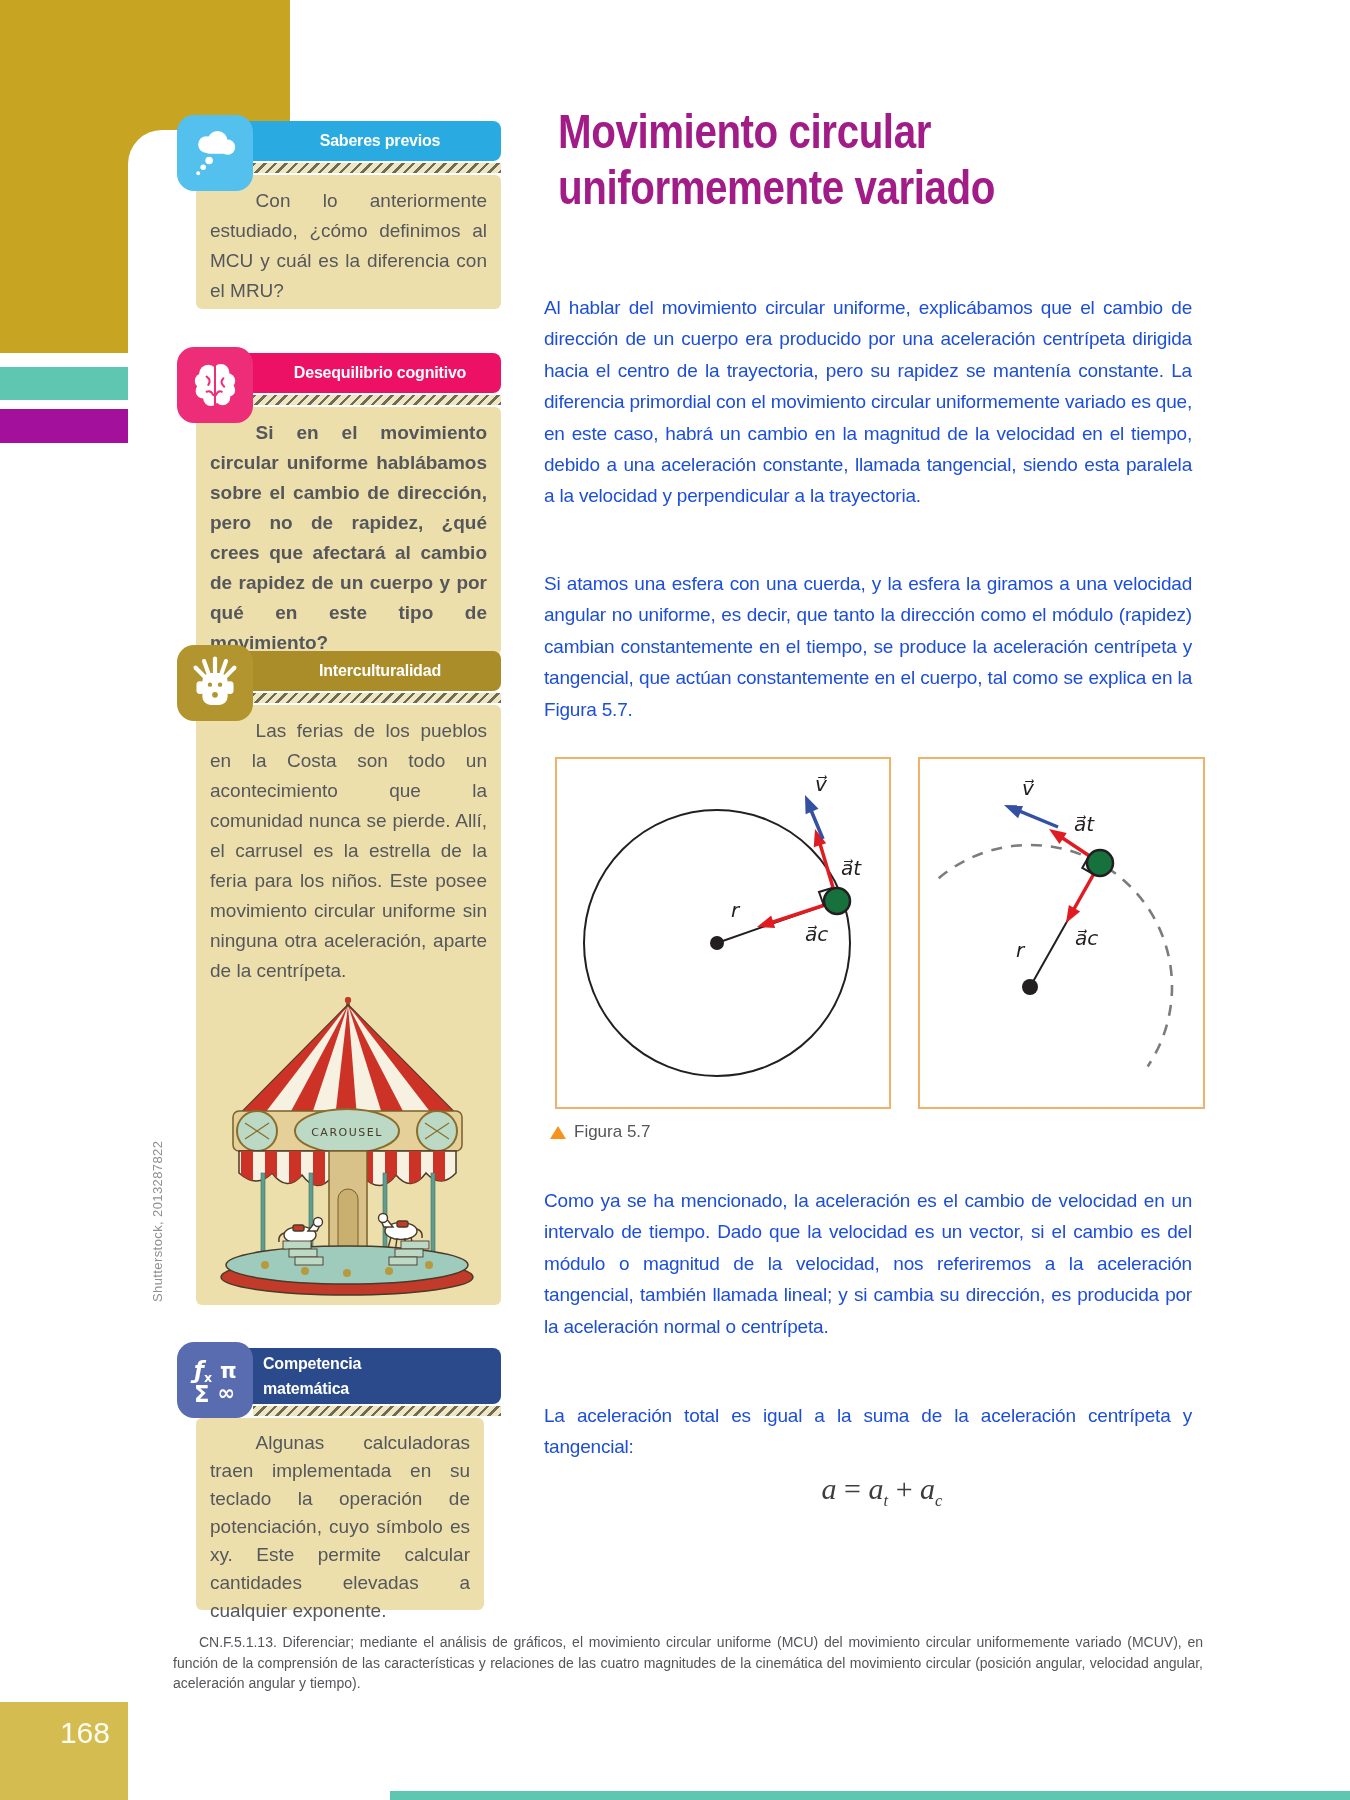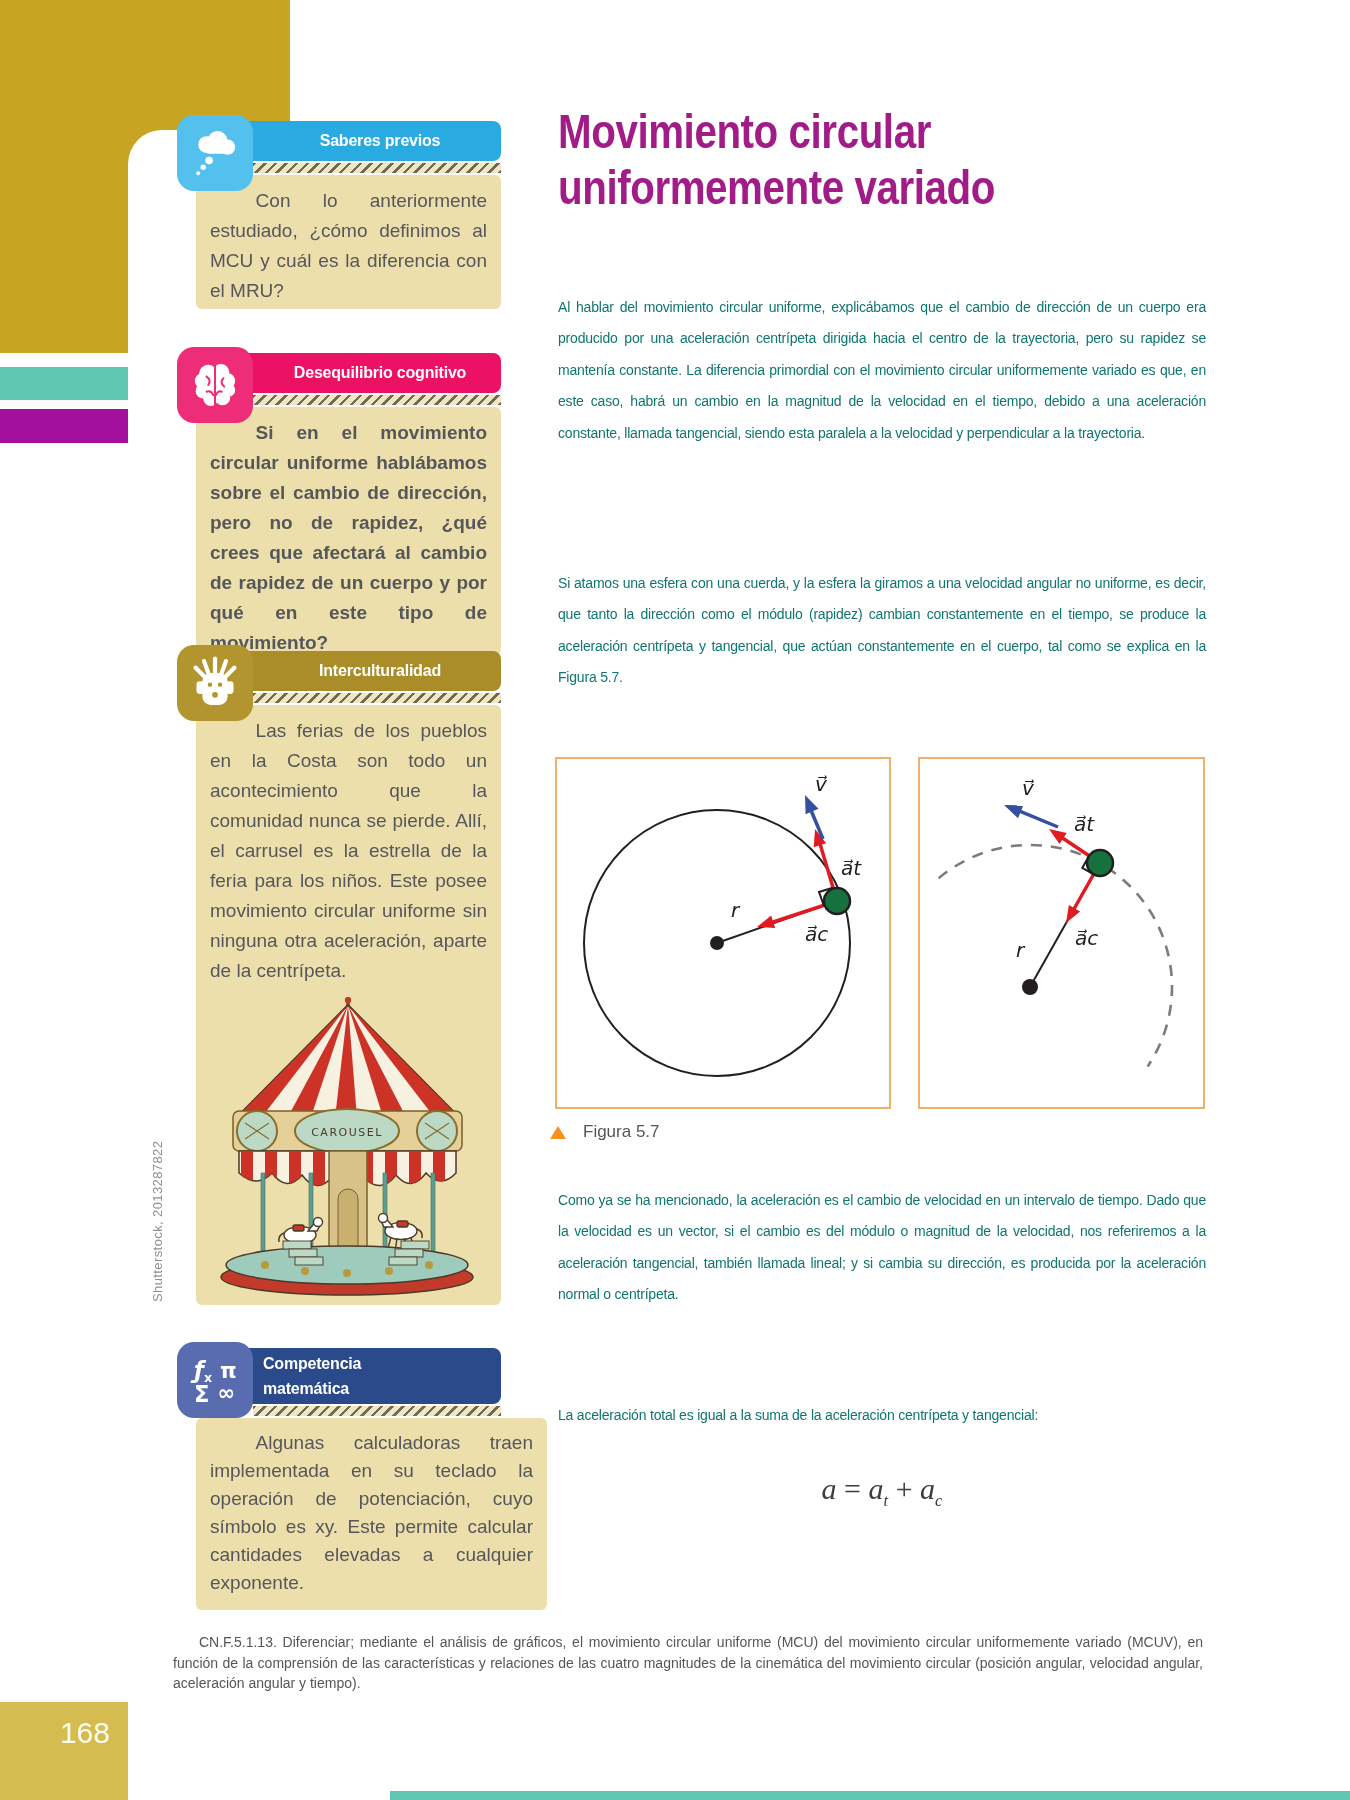--- a/index.html
+++ b/index.html
@@ -40,27 +40,27 @@
   .b-comp-icon{background:#5a6cb0;}
   .b-comp-band{background:#2b4a8b;height:56px;justify-content:flex-start;
                padding-left:48px;line-height:25px;}
   .credit{left:150px;top:1302px;width:300px;transform:rotate(-90deg);
           transform-origin:0 0;font-size:13px;color:#8f9092;letter-spacing:.4px;}
 
   
   .title{left:558px;top:104px;width:540px;color:#a21c88;font-size:48px;
          font-weight:bold;line-height:1.16;letter-spacing:-0.5px;
          transform:scaleX(.84);transform-origin:left top;}
-  .para{left:558px;width:648px;color:#0f766e;font-size:14px;line-height:31.4px;
+  .para{left:544px;width:648px;color:#1d4ed8;font-size:19px;line-height:31.4px;
         text-align:justify;letter-spacing:-0.2px;}
   .p1{top:292px;} .p2{top:568px;} .p3{top:1185px;} .p4{top:1400px;}
   .figbox{top:757px;height:352px;background:#fff;border:2px solid #f0b26b;
           box-sizing:border-box;}
   .fig1{left:555px;width:336px;} .fig2{left:918px;width:287px;}
-  .caption{left:550px;top:1122px;display:flex;align-items:center;gap:17px;
+  .caption{left:550px;top:1122px;display:flex;align-items:center;gap:8px;
            color:#55565a;font-size:17px;}
   .tri{width:0;height:0;border-left:8px solid transparent;
        border-right:8px solid transparent;border-bottom:13px solid #f6921e;}
   .equation{left:558px;top:1472px;width:648px;text-align:center;
             font-family:"Liberation Serif",serif;font-style:italic;
             font-size:30px;color:#3d3d40;}
   .equation sub{font-size:0.55em;font-style:italic;}
   .footer{left:173px;top:1632px;width:1030px;color:#55565a;font-size:14px;
           line-height:20.5px;text-indent:26px;text-align:justify;}
 
@@ -257,21 +257,21 @@
     <text x="25" y="40" font-size="15" fill="#ffffff">x</text>
     <text x="44" y="36" font-size="25" fill="#ffffff">π</text>
     <text x="13" y="64" font-size="27" fill="#ffffff">Σ</text>
     <text x="41" y="62" font-size="25" fill="#ffffff">∞</text>
   </svg>
 </div>
 <div class="abs band b-comp-band" style="left:215px;top:1348px;width:286px;">
   <span style="width:170px;">Competencia matemática</span>
 </div>
 <div class="abs hatch" style="left:253px;top:1406px;width:248px;"></div>
-<div class="abs tanbox" style="left:196px;top:1418px;width:351px;height:192px;line-height:28px;">
+<div class="abs tanbox" style="left:196px;top:1418px;width:288px;height:192px;line-height:28px;">
   <p>Algunas calculadoras traen implementada en su teclado la operación de potenciación, cuyo símbolo es xy. Este permite calcular cantidades elevadas a cualquier exponente.</p>
 </div>
 
 <h1 class="abs title" style="margin:0;">Movimiento circular uniformemente variado</h1>
 
 <p class="abs para p1" style="margin:0;">Al hablar del movimiento circular uniforme, explicábamos que el cambio de dirección de un cuerpo era producido por una aceleración centrípeta dirigida hacia el centro de la trayectoria, pero su rapidez se mantenía constante. La diferencia primordial con el movimiento circular uniformemente variado es que, en este caso, habrá un cambio en la magnitud de la velocidad en el tiempo, debido a una aceleración constante, llamada tangencial, siendo esta paralela a la velocidad y perpendicular a la trayectoria.</p>
 <p class="abs para p2" style="margin:0;">Si atamos una esfera con una cuerda, y la esfera la giramos a una velocidad angular no uniforme, es decir, que tanto la dirección como el módulo (rapidez) cambian constantemente en el tiempo, se produce la aceleración centrípeta y tangencial, que actúan constantemente en el cuerpo, tal como se explica en la Figura 5.7.</p>
 
 <div class="abs figbox fig1">
   <svg width="332" height="348" viewBox="0 0 332 348">

